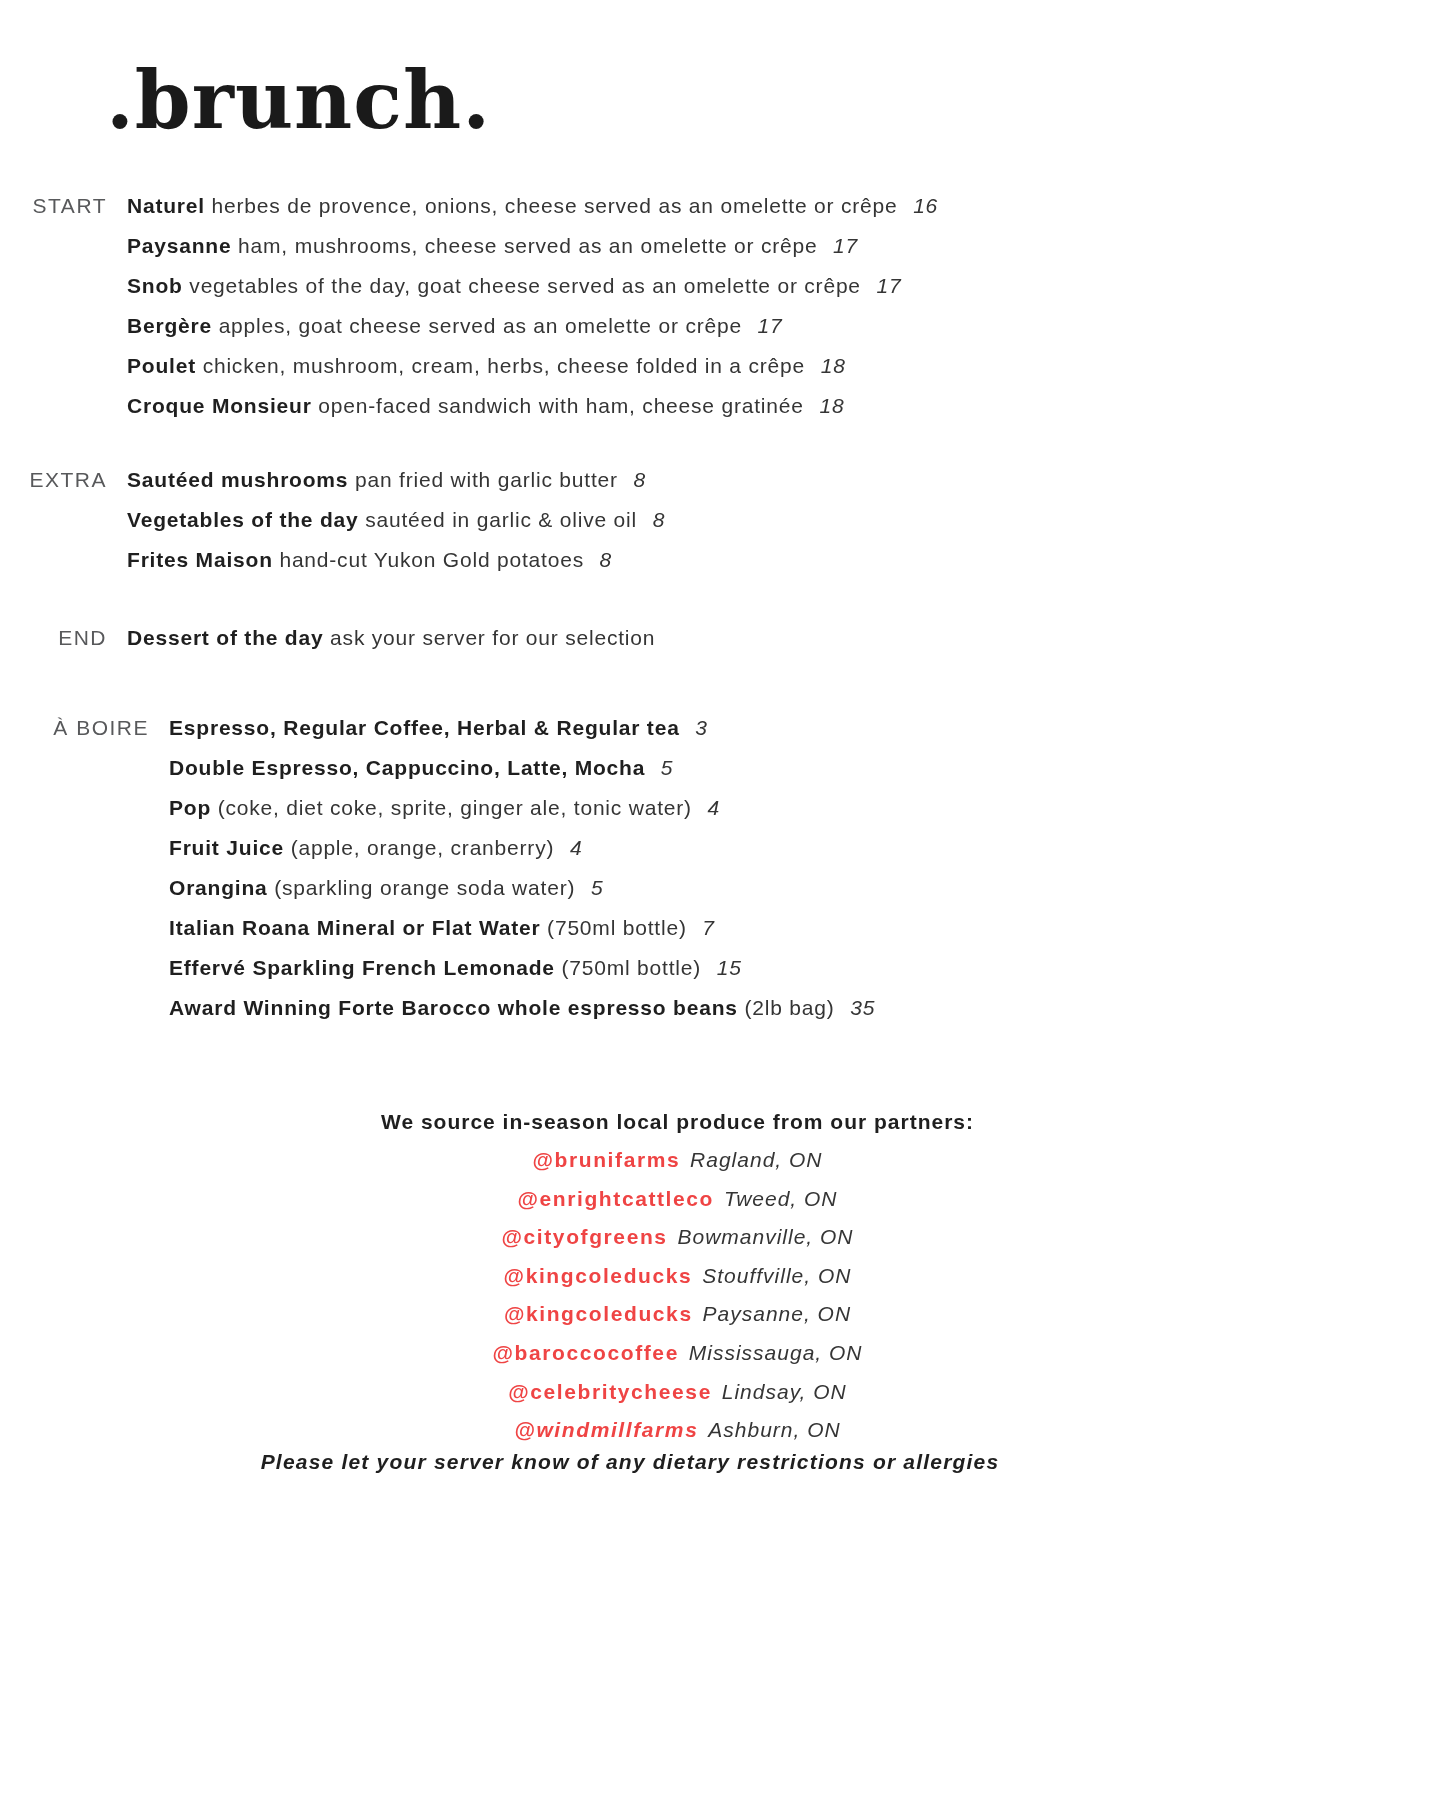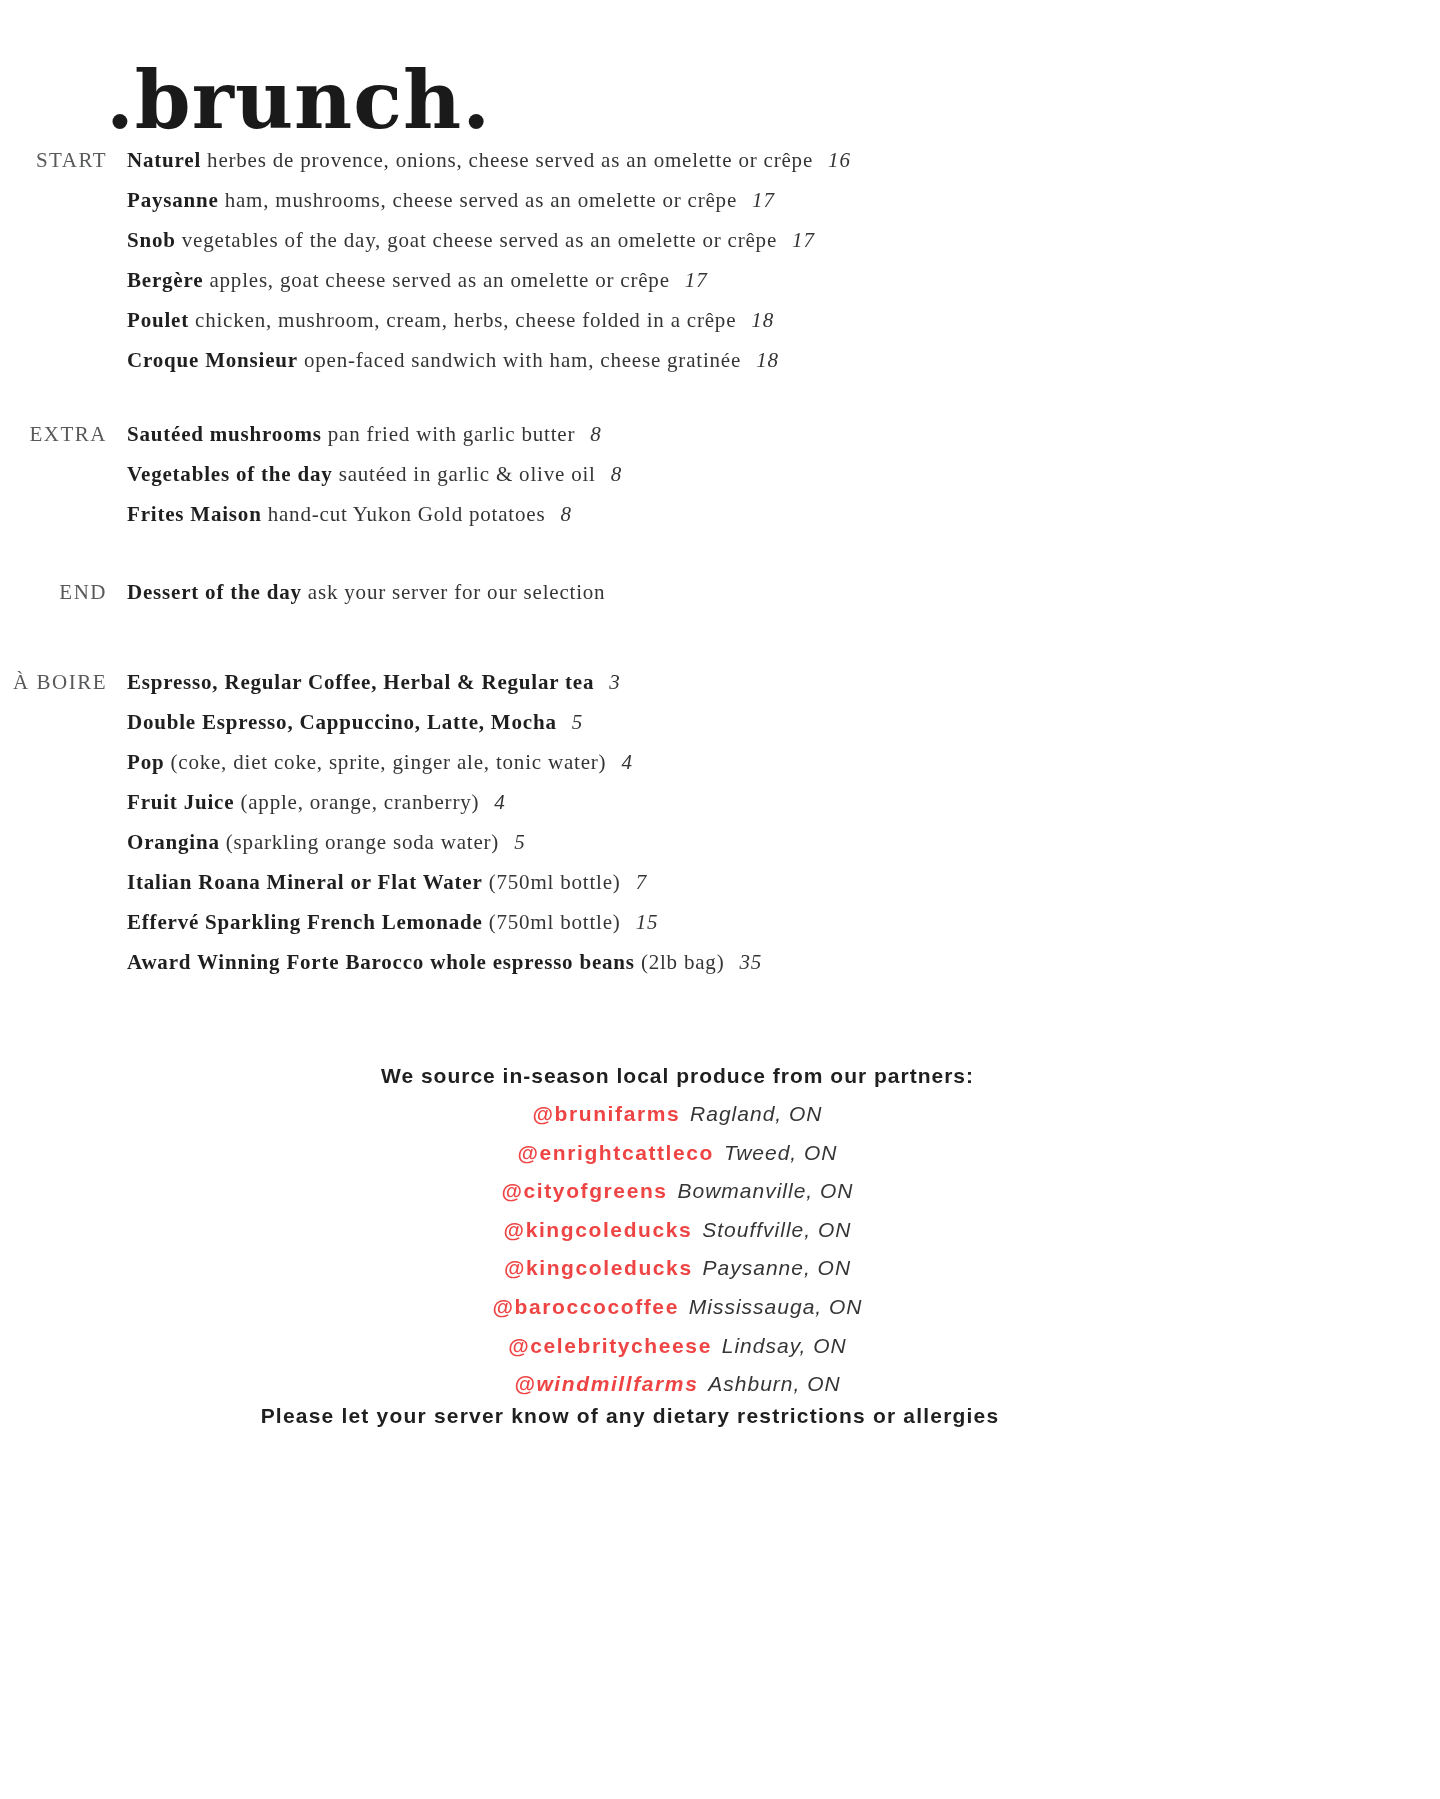--- a/index.html
+++ b/index.html
@@ -20,31 +20,31 @@
     font-family: "DejaVu Serif", serif;
     font-weight: 700;
     font-size: 80px;
     line-height: 1.0;
     color: #1a1a1a;
     margin: 8px 0 0 106px;
     letter-spacing: 1px;
   }
 
   .menu {
-    font-family: Liberation Serif, serif;
+    margin-top: 46px;
   }
 
   .section {
     display: flex;
     align-items: flex-start;
   }
   .section + .section { margin-top: 0; }
   .section.gap-sm { margin-top: 34px; }
   .section.gap-md { margin-top: 38px; }
-  .section.gap-lg { margin-top: 50px; }
+  .section.gap-lg { margin-top: 50px; padding-left: 42px; }
 
   .section-label {
     flex: 0 0 107px;
     text-align: right;
     font-size: 21px;
     line-height: 40px;
     letter-spacing: 1.5px;
     color: #58595b;
     white-space: nowrap;
   }
@@ -111,20 +111,21 @@
     letter-spacing: 1px;
     color: #353535;
     margin-left: 4px;
   }
 
   .footer-note {
     padding-right: 180px;
     text-align: center;
     font-size: 21px;
     font-weight: 700;
+    font-style: italic;
     letter-spacing: 1.2px;
     color: #1f1f1f;
   }
 </style>
 </head>
 <body>
 
 <div class="page">
 
   <h1 class="title">.brunch.</h1>

